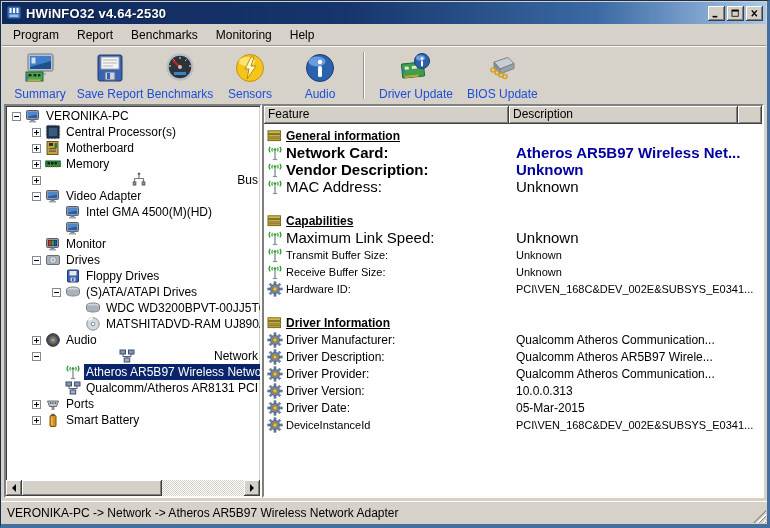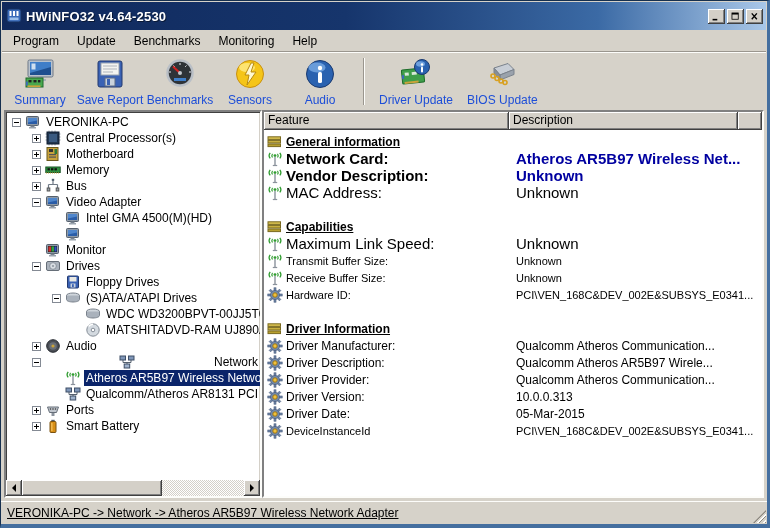--- a/index.html
+++ b/index.html
@@ -4,21 +4,21 @@
 <style>
   * { margin:0; padding:0; box-sizing:border-box; }
   html,body { background:#6f8aa5; font-family:"Liberation Sans","DejaVu Sans",sans-serif; }
   .window{
     width:770px;height:528px;display:flex;flex-direction:column;
     border:1px solid #16304f;border-right:3px solid #456f9f;border-bottom:4px solid #456f9f;
     background:#d6d2c9;overflow:hidden;
   }
   
   .titlebar{
-    height:28px;flex:none;display:flex;align-items:center;gap:4px;
+    height:22px;flex:none;display:flex;align-items:center;gap:4px;
     padding:1px 3px 1px 4px;margin:1px 1px 0 1px;
     background:linear-gradient(90deg,#10295c 0%,#16356c 45%,#3b6aa5 78%,#a9c7e8 100%);
   }
   .titlebar .title{flex:1;color:#fff;font-weight:bold;font-size:13px;letter-spacing:.2px;
     text-shadow:1px 1px 0 rgba(0,0,0,.45);white-space:nowrap;overflow:hidden;}
   .win-btn{width:17px;height:15px;background:#d4d0c8;flex:none;display:grid;place-items:center;
     box-shadow:inset -1px -1px 0 #404040,inset 1px 1px 0 #fff,inset -2px -2px 0 #808080;}
   .win-btn svg{width:13px;height:11px;display:block;}
   .app-icon{width:16px;height:16px;flex:none;}
   .app-icon svg{width:16px;height:16px;display:block;}
@@ -70,21 +70,21 @@
   .dv-row.spacer{height:17px;}
   .dv-icon{width:16px;height:16px;margin-right:3px;flex:none;}
   .dv-icon svg{width:16px;height:16px;display:block;}
   .section-label{font-size:12px;font-weight:bold;text-decoration:underline;color:#000;}
   .dv-feature{width:227px;flex:none;overflow:hidden;color:#000;}
   .dv-desc{flex:1;overflow:hidden;padding-left:3px;color:#000;}
   .sz-l{font-size:15px;} .sz-m{font-size:12px;} .sz-s{font-size:11px;}
   .bold{font-weight:bold;} .blue{color:#0000a0;}
   
   .statusbar{height:23px;flex:none;position:relative;display:flex;align-items:center;
-    padding:0 16px 0 6px;font-size:12px;color:#000;border-top:1px solid #fdfdfa;text-decoration:underline;}
+    padding:0 16px 0 6px;font-size:12px;color:#000;border-top:1px solid #fdfdfa;}
   .grip{position:absolute;right:1px;bottom:1px;width:13px;height:13px;
     background:repeating-linear-gradient(135deg,#fdfdfa 0 1px,#8a867e 1px 2px,transparent 2px 4px);
     clip-path:polygon(100% 0,100% 100%,0 100%);}
 </style>
 </head>
 <body>
 
 <div class="window">
 
   <div class="titlebar">
@@ -119,21 +119,21 @@
             <svg viewBox="0 0 16 14">
               <path d="M4.5 3 L11 10.5 M11 3 L4.5 10.5" stroke="#000" stroke-width="1.7"></path>
             </svg>
           </span>
         </span>
       </span>
   </div>
 
   <div class="menubar">
       <div class="menu-item">Program</div>
-      <div class="menu-item">Update</div>
+      <div class="menu-item">Report</div>
       <div class="menu-item">Benchmarks</div>
       <div class="menu-item">Monitoring</div>
       <div class="menu-item">Help</div>
     </div>
   <div class="hdivider"></div>
 
   <div class="toolbar">
       <div class="tool-btn">
         <span class="ticon">
           <svg viewBox="0 0 32 32">
@@ -300,21 +300,21 @@
               <svg viewBox="0 0 16 16">
                 <rect x="0.8" y="5" width="14.4" height="5.5" fill="#2f9040" stroke="#185525"></rect>
                 <rect x="2.5" y="6.2" width="2.4" height="2.2" fill="#111"></rect>
                 <rect x="6" y="6.2" width="2.4" height="2.2" fill="#111"></rect>
                 <rect x="9.5" y="6.2" width="2.4" height="2.2" fill="#111"></rect>
                 <path d="M1.5 10.5v1M3.5 10.5v1M5.5 10.5v1M7.5 10.5v1M9.5 10.5v1M11.5 10.5v1M13.5 10.5v1" stroke="#caa33a"></path>
               </svg>
             </span>
             <span class="tree-label">Memory</span>
           </div>
-          <div class="tree-row" style="padding-left: 26px;">
+          <div class="tree-row" style="padding-left: 26px; justify-content: space-between;">
             <span class="box-slot">
               <svg viewBox="0 0 9 9">
                 <rect x="0.5" y="0.5" width="8" height="8" fill="#fff" stroke="#848a94"></rect>
                 <path d="M2 4.5h5M4.5 2v5" stroke="#000"></path>
               </svg>
             </span>
             <span class="tree-icon">
               <svg viewBox="0 0 16 16">
                 <path d="M8 1.5v5M3.5 6.5h9M3.5 6.5v3.5M12.5 6.5v3.5" stroke="#707a86" fill="none" stroke-width="1.2"></path>
                 <rect x="6.8" y="0.8" width="2.4" height="2" fill="#4a5a6a"></rect>

